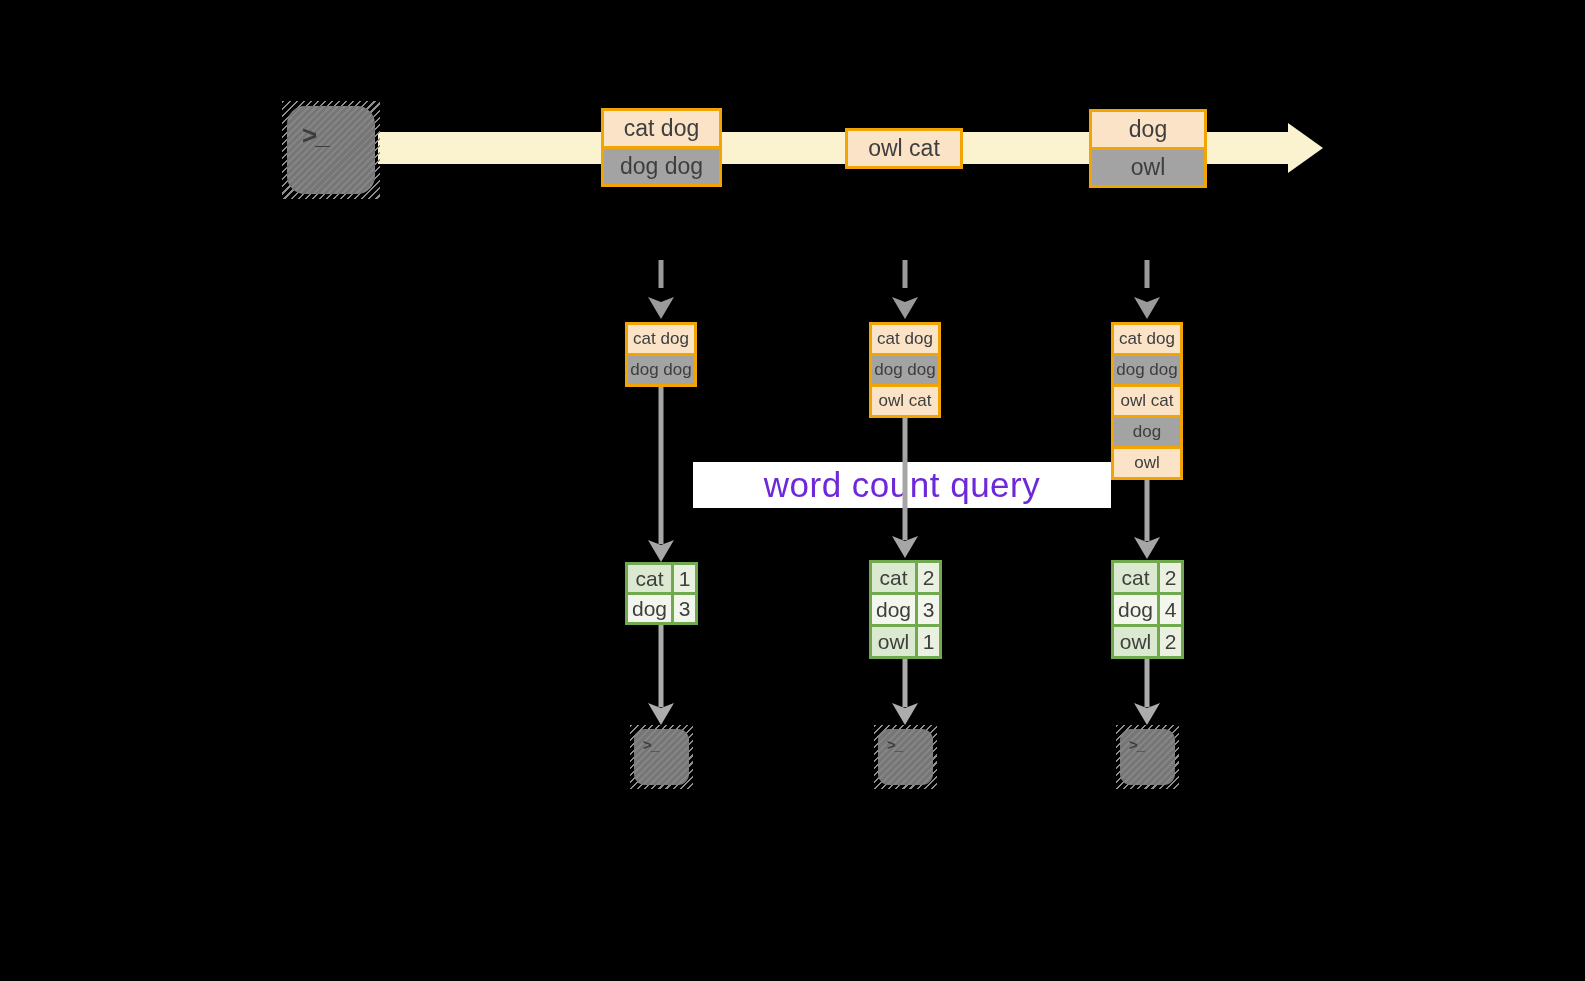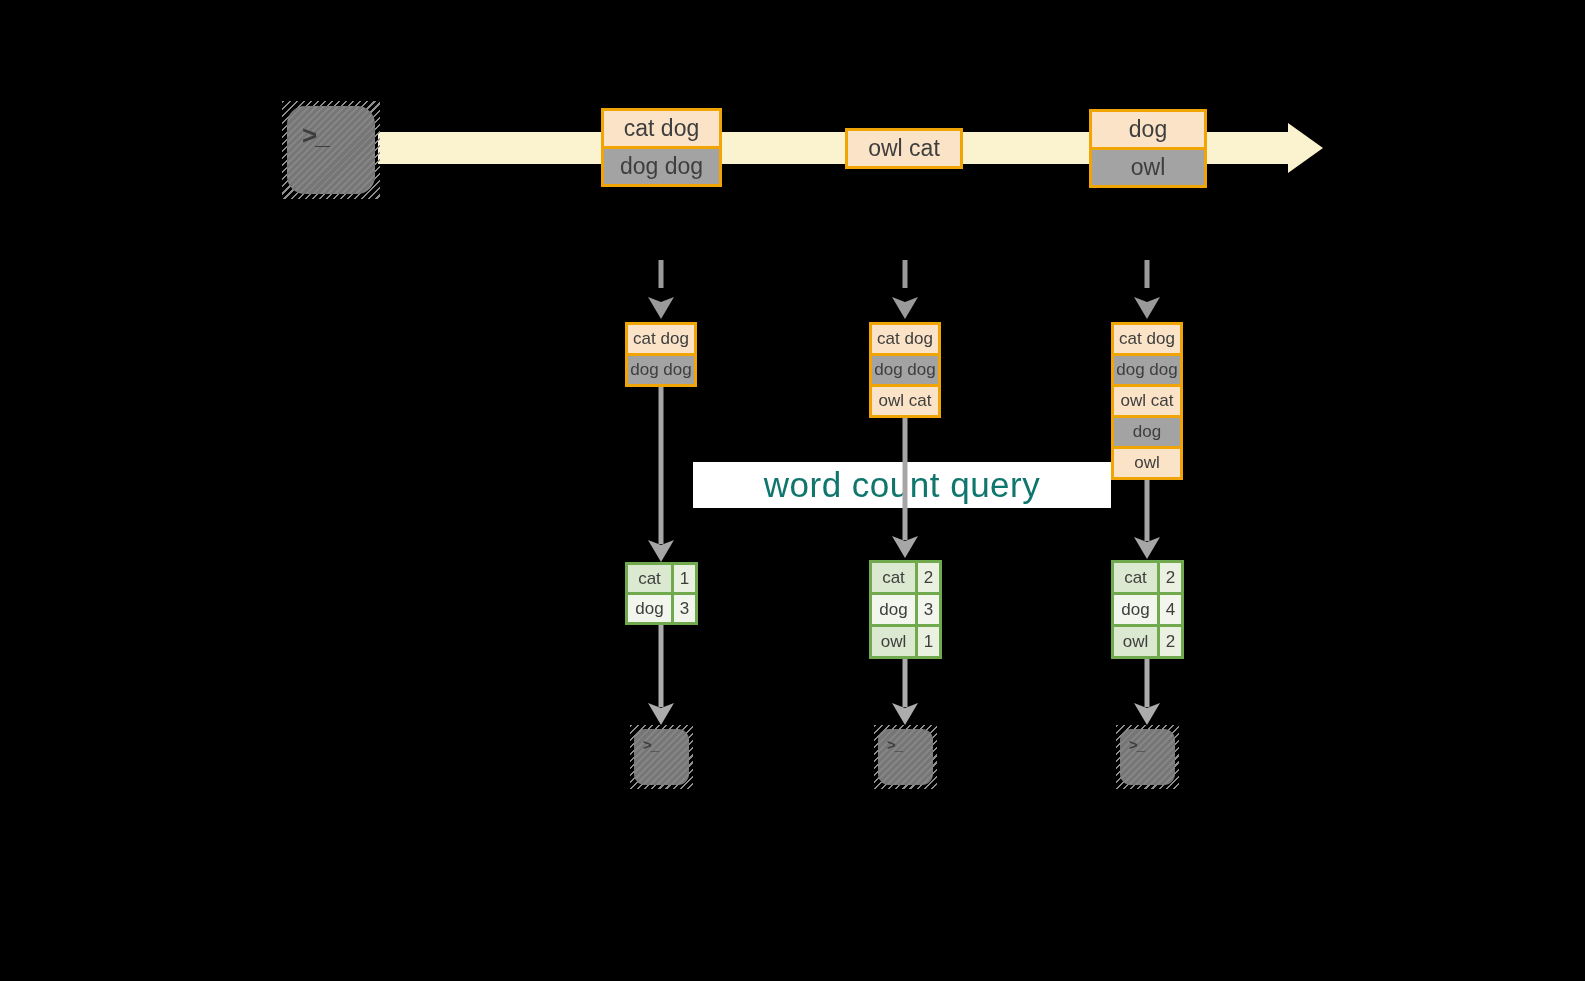--- a/index.html
+++ b/index.html
@@ -7,21 +7,21 @@
     position:relative;width:1585px;height:981px;background:#000;
     overflow:hidden;font-family:"Liberation Sans",sans-serif;color:#3e3e3e;
   }
   
   .band{position:absolute;left:378px;top:132px;width:910px;height:32px;background:#FBF2CF;z-index:1;}
   
   .queryband{
     position:absolute;left:693px;top:462px;width:418px;height:46px;background:#ffffff;z-index:1;
     display:flex;align-items:center;justify-content:center;
   }
-  .querytext{font-size:35px;font-weight:300;letter-spacing:.5px;color:#0f766e;white-space:nowrap;}
+  .querytext{font-size:35px;font-weight:300;letter-spacing:.5px;color:#6d28d9;white-space:nowrap;}
   
   svg.layer{position:absolute;left:0;top:0;z-index:2;pointer-events:none;}
   
   .obox{
     position:absolute;z-index:3;box-sizing:border-box;
     border:3px solid #F1A504;background:#F1A504;
     display:flex;flex-direction:column;gap:3px;
   }
   .orow{text-align:center;white-space:nowrap;overflow:hidden;}
   .r35{height:35px;line-height:35px;font-size:23px;}
@@ -29,21 +29,21 @@
   .peach{background:#FAE3C7;}
   .cream{background:#a3a3a3;}
   
   .gtable{
     position:absolute;z-index:3;box-sizing:content-box;
     border:3px solid #70A94E;background:#70A94E;
     display:grid;grid-template-columns:43px 21px;gap:3px;
   }
   .rows27{grid-auto-rows:27px;}
   .rows29{grid-auto-rows:29px;}
-  .gcell{display:flex;align-items:center;justify-content:center;font-size:17px;}
+  .gcell{display:flex;align-items:center;justify-content:center;font-size:21px;}
   .c-g{background:#DCE9D1;}
   .c-gl{background:#EAF1E0;}
   .c-w{background:#F2F6EC;}
   
   .term{position:absolute;z-index:3;}
   .thatch{
     position:absolute;inset:0;
     background:repeating-linear-gradient(135deg,#8f8f8f 0 1.5px,rgba(0,0,0,0) 1.5px 5px);
   }
   .tbody{position:absolute;background:#7D7D7D;overflow:hidden;}

